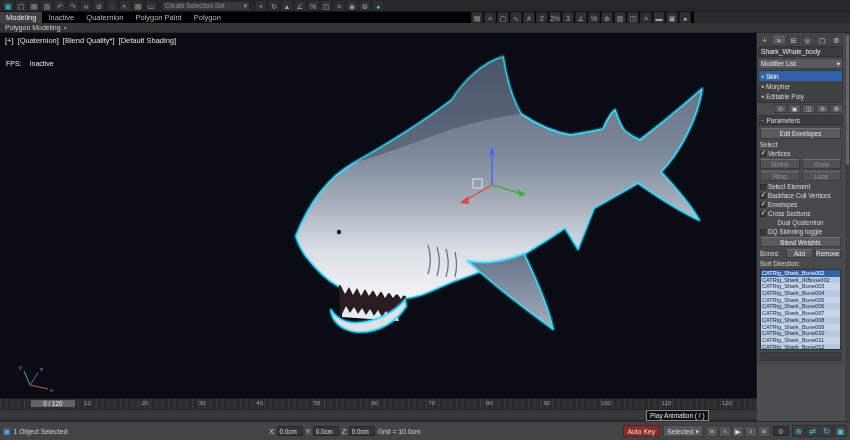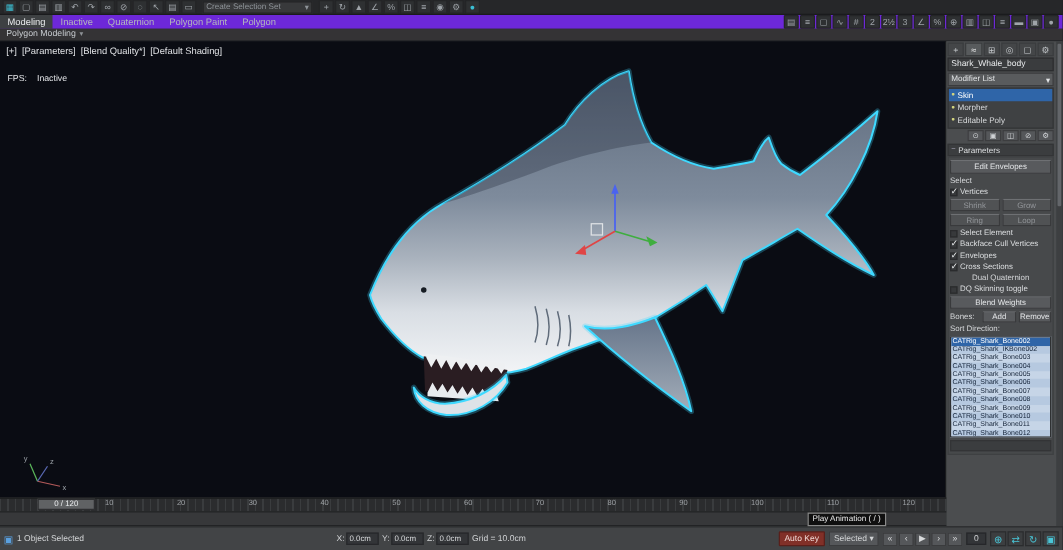--- a/index.html
+++ b/index.html
@@ -4,21 +4,21 @@
 <style>
   *{box-sizing:border-box;margin:0;padding:0}
   html,body{width:850px;height:440px;background:#1e1f21;font-family:"Liberation Sans",sans-serif;overflow:hidden}
   #root{position:absolute;top:0;left:0;width:850px;height:440px;background:#2a2b2d;--sel:#3fd9ff;--hl:#2f65a8}
   .flex1{flex:1}
   
   .titlebar{position:absolute;top:0;left:0;width:850px;height:12px;background:#262729;display:flex;align-items:center;padding:0 2px;gap:1px;border-bottom:1px solid #1a1b1d}
   .tb-group{display:flex;gap:1px;align-items:center}
   .tb-icon{display:inline-block;width:12px;height:11px;font-size:7px;line-height:11px;text-align:center;color:#9fa4a9;background:#2e3032;border:1px solid #242527;border-radius:1px;overflow:hidden}
   .selset{width:88px;height:10px;margin:0 4px;background:#38393b;border:1px solid #222325;color:#8e9398;font-size:6.5px;display:flex;justify-content:space-between;align-items:center;padding:0 2px}
-  .ribbonrow{position:absolute;top:12px;left:0;width:850px;height:11px;background:#6d28d9;display:flex;align-items:flex-end}
+  .ribbonrow{position:absolute;top:12px;left:0;width:694px;height:11px;background:#000000;display:flex;align-items:flex-end}
   #ribbon-tabs{display:flex}
   .rtab{padding:0 6px;font-size:7.5px;line-height:11px;color:#b4b8bc}
   .rtab.active{background:#3e4143;color:#e9ebed}
   #ribbon-icons{margin-left:auto;display:flex;align-items:center;gap:1px;padding-right:3px}
   .panelrow{position:absolute;top:23px;left:0;width:850px;height:10px;background:#343335;font-size:7px;line-height:10px;color:#c9cdd1;padding-left:5px;border-bottom:1px solid #26272a}
   .panelrow .chev{color:#8e9296;margin-left:3px;font-size:6px}
   
   .viewport{position:absolute;top:33px;left:0;width:757px;height:365px;background:#0a0c13;overflow:hidden;border-right:1px solid #1a1b1d}
   .vp-label{position:absolute;top:3px;left:5px;font-size:7.5px;color:#dfe1e4;display:flex;gap:4px;z-index:5}
   .vp-fps{position:absolute;top:27px;left:6px;font-size:7px;color:#e4e6e9;z-index:5;display:flex;gap:8px}
@@ -148,21 +148,21 @@
       </span>
   </div>
 
   <div class="panelrow">
     <span>Polygon Modeling</span><span class="chev">▾</span>
   </div>
 
   <div class="viewport">
     <div class="vp-label">
       <span>[+]</span>
-      <span>[Parameters]</span>
+      <span>[Quaternion]</span>
       <span>[Blend Quality*]</span>
       <span>[Default Shading]</span>
     </div>
     <div class="vp-fps">
       <span>FPS:</span>
       <span>Inactive</span>
     </div>
 
     <svg class="shark-svg" width="757" height="365" viewBox="0 0 757 365">
       <defs>

